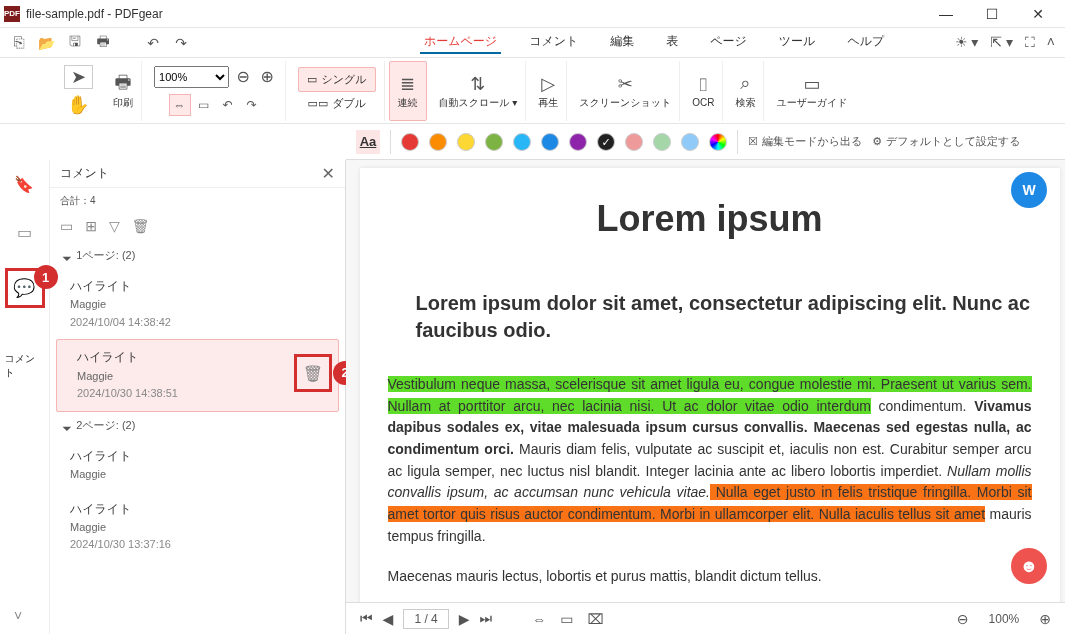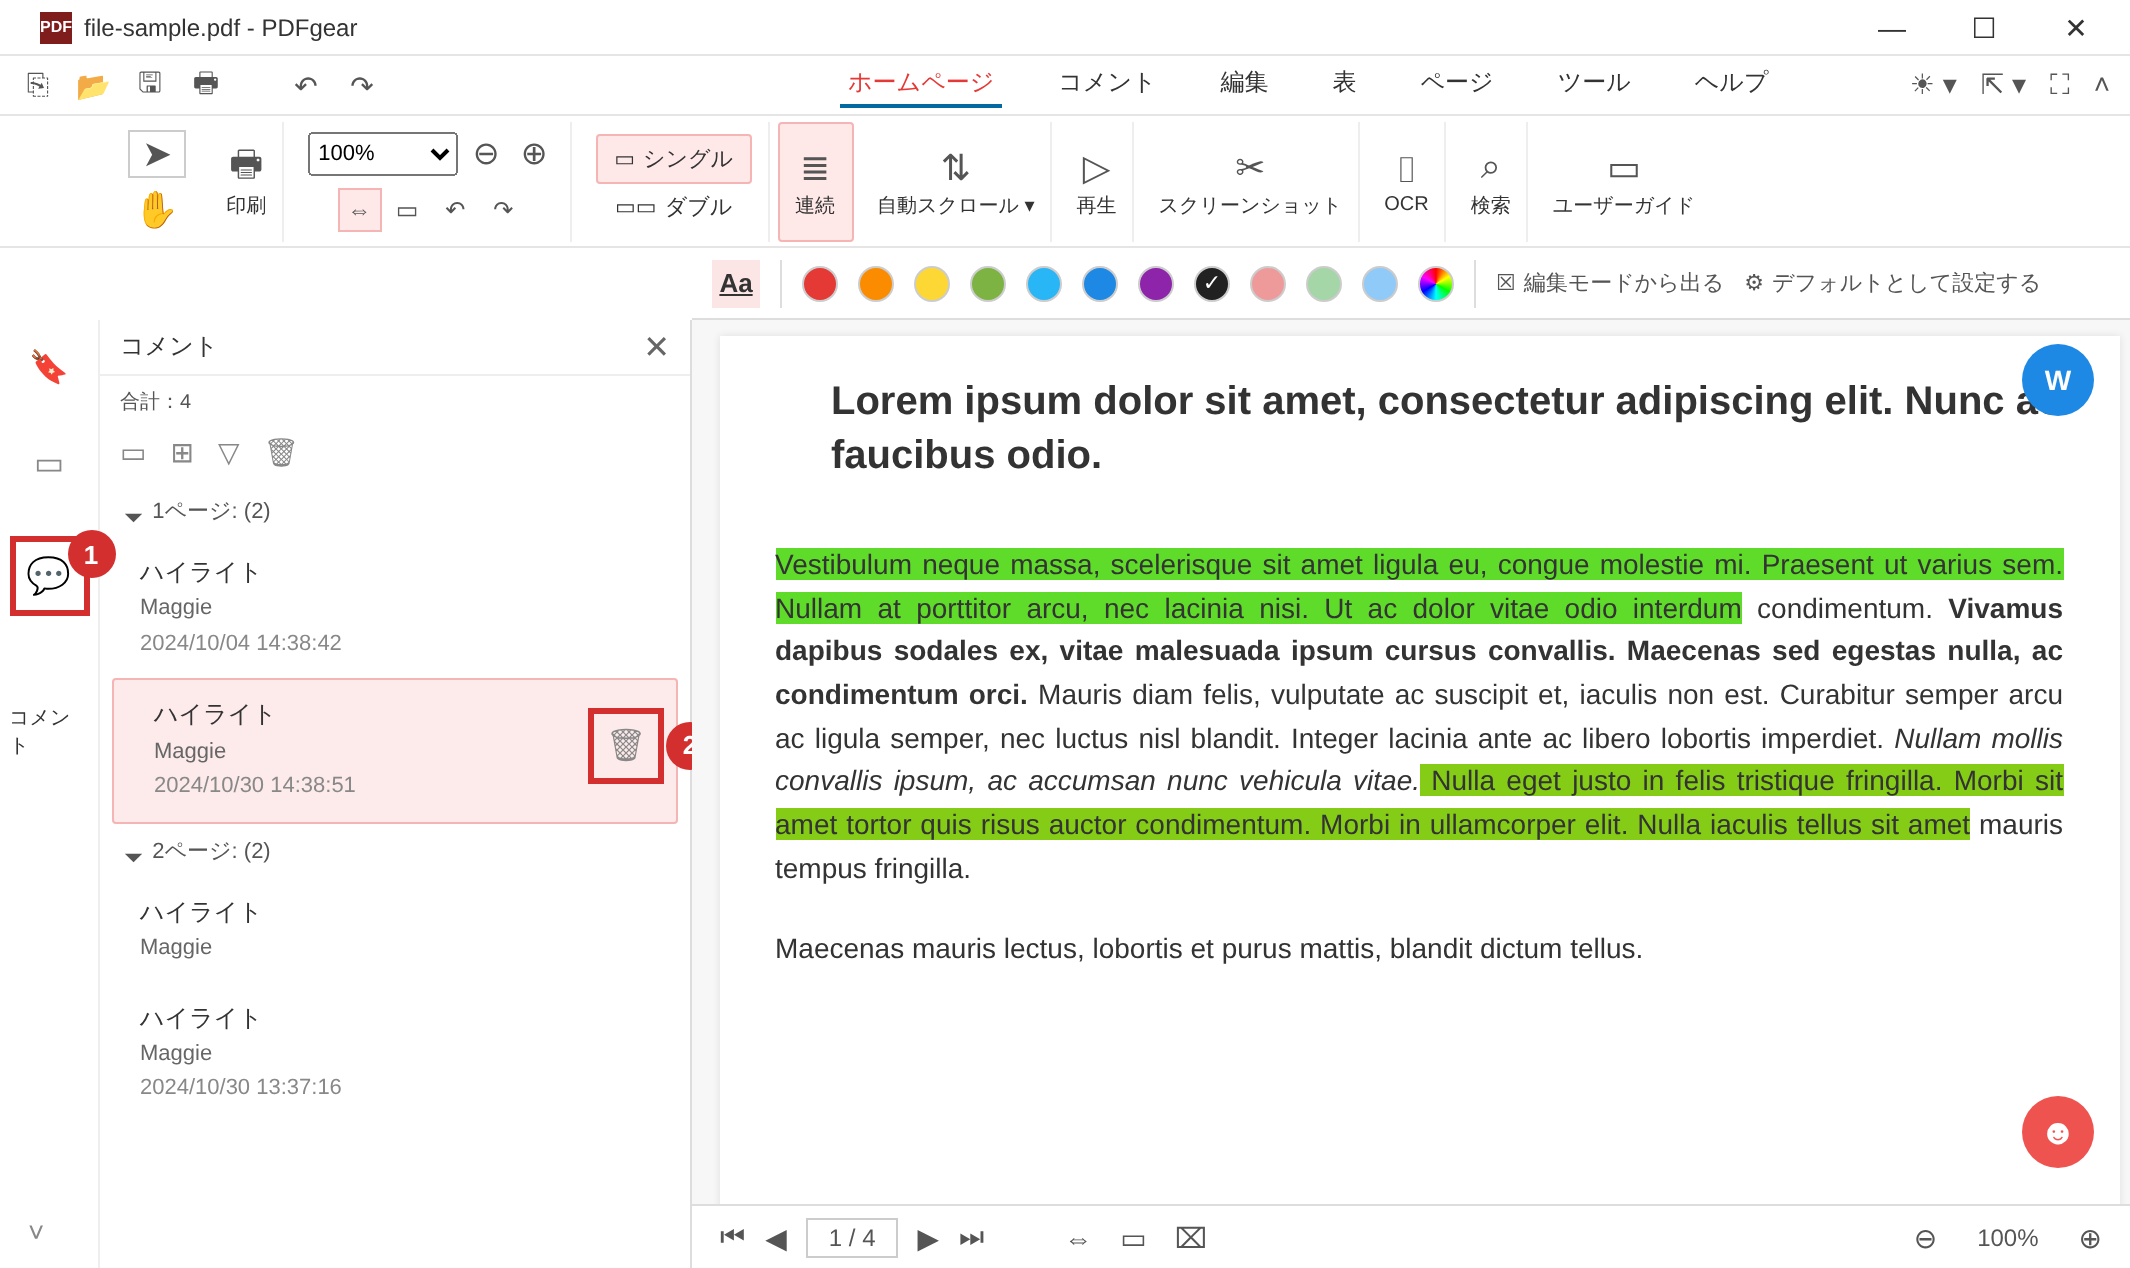--- a/index.html
+++ b/index.html
@@ -1,18 +1,18 @@
 <!DOCTYPE html>
 <html><head>
 <meta charset="utf-8">
 <style>
 * { box-sizing: border-box; margin: 0; padding: 0; font-family: "Meiryo", "Segoe UI", sans-serif; }
 body { width: 1065px; height: 634px; background: #fff; overflow: hidden; font-size: 12px; color: #333; }
 .titlebar { height: 28px; display: flex; align-items: center; border-bottom: 1px solid #e5e5e5; padding: 0 4px; }
-.titlebar .logo { width: 16px; height: 16px; background: #7f1d1d; color: #fff; font-size: 8px; display: flex; align-items: center; justify-content: center; margin-right: 6px; font-weight: bold; margin-left: 16px; }
+.titlebar .logo { width: 16px; height: 16px; background: #7f1d1d; color: #fff; font-size: 8px; display: flex; align-items: center; justify-content: center; margin-right: 6px; font-weight: bold; }
 .titlebar .title { font-size: 12px; color: #333; }
 .titlebar .winctrls { margin-left: auto; display: flex; }
 .titlebar .winctrls div { width: 46px; height: 28px; display: flex; align-items: center; justify-content: center; font-size: 14px; }
 .quickbar { height: 30px; display: flex; align-items: center; padding: 0 10px; gap: 10px; border-bottom: 1px solid #e5e5e5; }
 .quickbar .qicon { width: 18px; height: 18px; display: flex; align-items: center; justify-content: center; font-size: 14px; color: #555; }
 .menubar { display: flex; gap: 24px; margin-left: 220px; }
 .menubar div { font-size: 12px; color: #333; padding: 2px 4px; }
 .menubar .active { color: #e53935; border-bottom: 2px solid #0369a1; }
 .toolbar-extras { margin-left: auto; display: flex; gap: 12px; }
 .toolbar-extras div { font-size: 14px; color: #555; }
@@ -56,21 +56,21 @@
 .commentpanel .citem .cdate { color: #888; }
 .commentpanel .citem.selected { background: #fdeaea; border: 1px solid #f5b5b5; margin: 0 6px; border-radius: 2px; }
 .citem .trash-callout { position: absolute; right: 6px; top: 14px; width: 38px; height: 38px; border: 3px solid #d32f2f; display: flex; align-items: center; justify-content: center; }
 .citem .trash-callout .tico { font-size: 16px; color: #888; }
 .docarea { flex: 1; position: relative; background: #f7f7f7; display: flex; justify-content: center; overflow: hidden; }
 .page { width: 700px; background: #fff; margin: 8px 0 0 8px; padding: 20px 28px; box-shadow: 0 0 4px rgba(0,0,0,.1); font-family: Arial, sans-serif; }
 .page h1 { font-size: 36px; font-weight: bold; text-align: center; margin: 10px 0 50px; }
 .page h2 { font-size: 20px; font-weight: bold; text-align: left; margin-bottom: 30px; line-height: 1.35; padding-left: 28px; }
 .page p { font-size: 14px; line-height: 1.55; text-align: justify; margin-bottom: 18px; }
 .hl-green { background: #5fdb2a; }
-.hl-pink { background: #84cc16; }
+.hl-pink { background: #f97316; }
 .bolded { font-weight: bold; }
 .italic { font-style: italic; }
 .wordbtn { position: absolute; top: 12px; right: 18px; width: 36px; height: 36px; border-radius: 50%; background: #1e88e5; color: #fff; display: flex; align-items: center; justify-content: center; font-size: 14px; font-weight: bold; }
 .chatbtn { position: absolute; bottom: 50px; right: 18px; width: 36px; height: 36px; border-radius: 50%; background: #ef5350; color: #fff; display: flex; align-items: center; justify-content: center; font-size: 18px; }
 .statusbar { position: absolute; bottom: 0; left: 346px; right: 0; height: 32px; border-top: 1px solid #ddd; background: #fff; display: flex; align-items: center; padding: 0 14px; gap: 14px; font-size: 12px; color: #555; }
 .statusbar .swrap { display: flex; align-items: center; gap: 10px; }
 .statusbar .pagenum { border: 1px solid #ccc; padding: 2px 10px; min-width: 44px; text-align: center; }
 .statusbar .navbtn { font-size: 14px; }
 .statusbar .zoomgrp { margin-left: auto; display: flex; align-items: center; gap: 20px; }
 .leftrail-chevron { position: absolute; left: 14px; bottom: 10px; font-size: 14px; color: #888; }
@@ -250,20 +250,21 @@
     </div>
     <div class="citem">
       <div class="ctype">ハイライト</div>
       <div class="cauthor">Maggie</div>
       <div class="cdate">2024/10/30 13:37:16</div>
     </div>
   </div>
 
   <div class="docarea">
     <div class="page">
+      <h1>Lorem ipsum</h1>
       <h2>Lorem ipsum dolor sit amet, consectetur adipiscing elit. Nunc ac faucibus odio.</h2>
       <p>
         <span class="hl-green">Vestibulum neque massa, scelerisque sit amet ligula eu, congue molestie mi. Praesent ut varius sem. Nullam at porttitor arcu, nec lacinia nisi. Ut ac dolor vitae odio interdum</span><span> condimentum. </span><span class="bolded">Vivamus dapibus sodales ex, vitae malesuada ipsum cursus convallis. Maecenas sed egestas nulla, ac condimentum orci.</span><span> Mauris diam felis, vulputate ac suscipit et, iaculis non est. Curabitur semper arcu ac ligula semper, nec luctus nisl blandit. Integer lacinia ante ac libero lobortis imperdiet. </span><span class="italic">Nullam mollis convallis ipsum, ac accumsan nunc vehicula vitae.</span><span class="hl-pink"> Nulla eget justo in felis tristique fringilla. Morbi sit amet tortor quis risus auctor condimentum. Morbi in ullamcorper elit. Nulla iaculis tellus sit amet</span><span> mauris tempus fringilla.</span>
       </p>
       <p>Maecenas mauris lectus, lobortis et purus mattis, blandit dictum tellus.</p>
     </div>
     <div class="wordbtn">W</div>
     <div class="chatbtn">☻</div>
   </div>
 </div>

